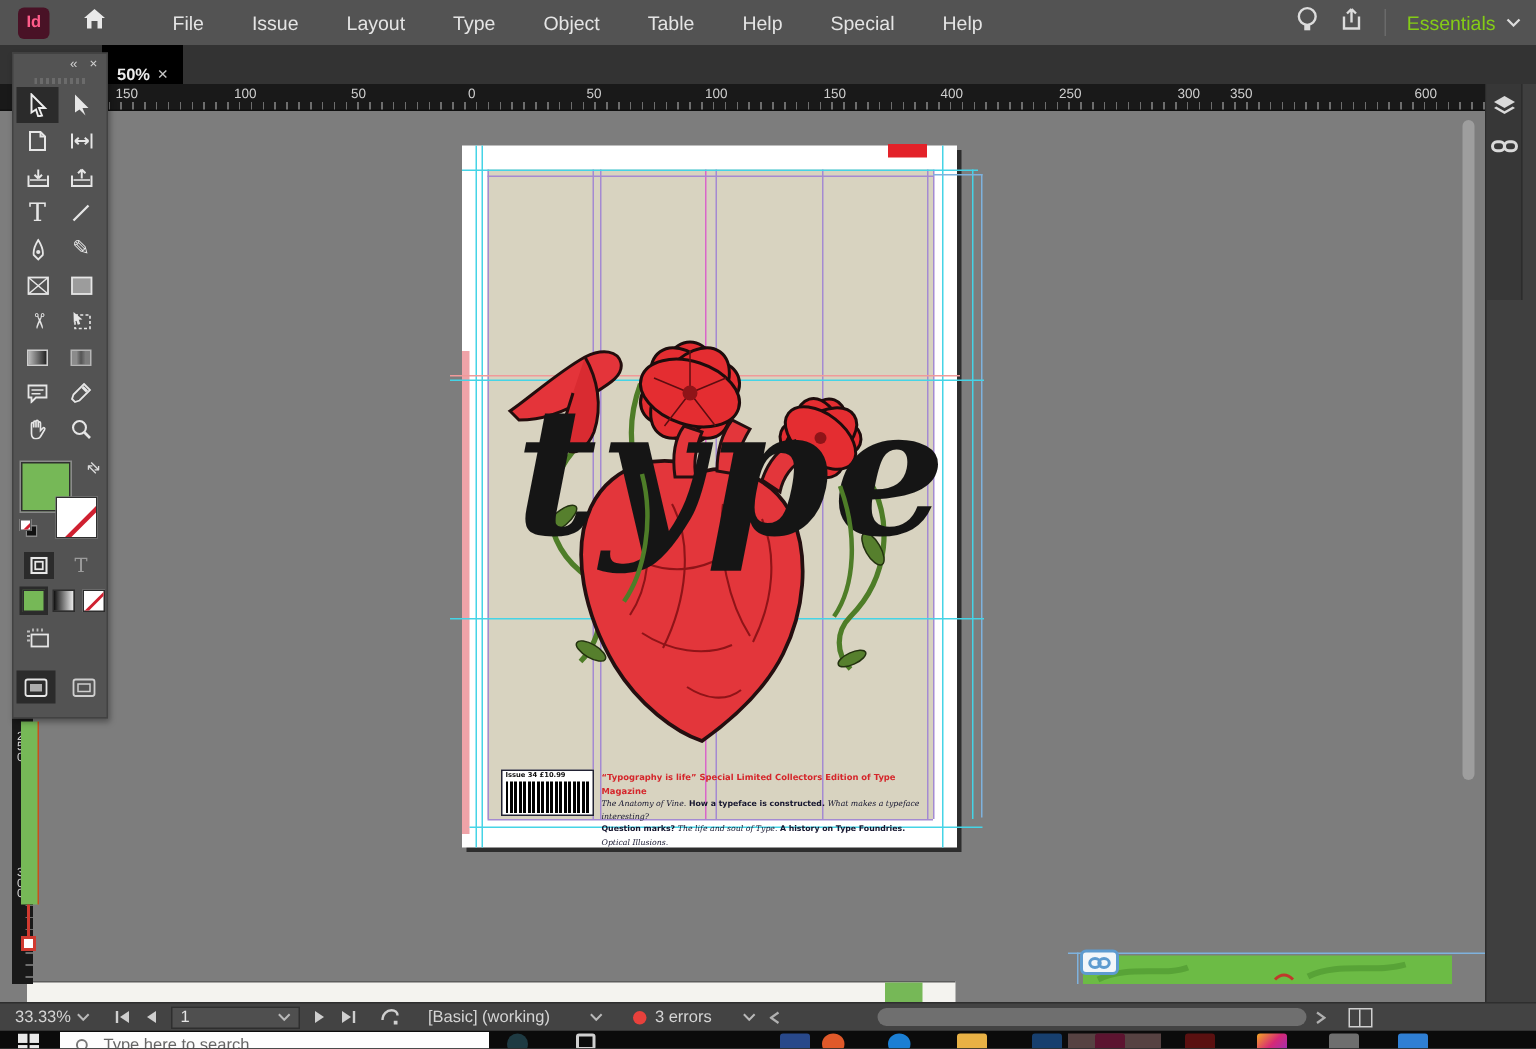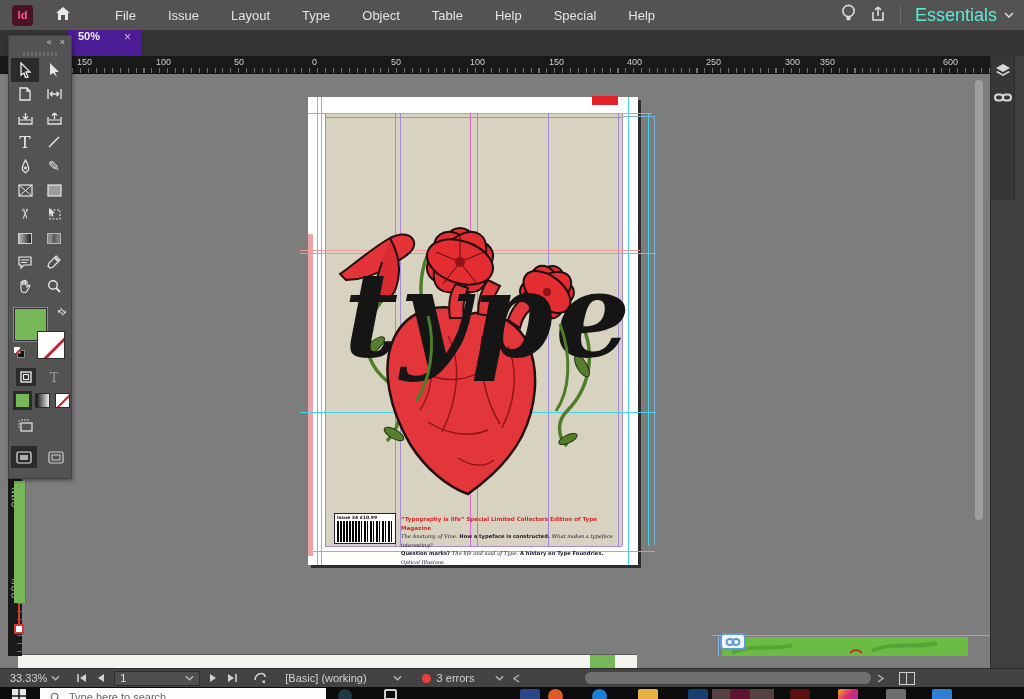--- a/index.html
+++ b/index.html
@@ -8,26 +8,26 @@
   #app { position:relative; width:1024px; height:699px; background:#7d7d7d; overflow:hidden; }
   .abs { position:absolute; }
 
   
   #menubar { left:0; top:0; width:1024px; height:30px; background:#535353; display:flex; align-items:center; z-index:50; }
   #id-logo { width:21px; height:21px; margin-left:12px; background:#491226; border-radius:4px; color:#ff5c8a; font-weight:bold; font-size:11px; display:flex; align-items:center; justify-content:center; }
   .home-ic { margin-left:22px; color:#e9e9e9; }
   #menus { display:flex; margin-left:28px; gap:0; }
   #menus span { color:#e4e4e4; font-size:13px; padding:0 16px; cursor:default; }
   #menubar-right { margin-left:auto; display:flex; align-items:center; gap:14px; padding-right:10px; color:#ddd; }
-  #workspace { font-size:18px; color:#5eead4; display:flex; align-items:center; gap:7px; }
+  #workspace { font-size:13px; color:#84cc16; display:flex; align-items:center; gap:7px; }
   .vdiv { width:1px; height:18px; background:#6a6a6a; }
 
   
   #tabbar { left:0; top:30px; width:1024px; height:26px; background:#333333; z-index:10; }
-  #doc-tab { position:absolute; left:68px; top:0; height:26px; background:#4c1d95; display:flex; align-items:flex-start; padding:0 10px; gap:24px; }
+  #doc-tab { position:absolute; left:68px; top:0; height:26px; background:#000000; display:flex; align-items:flex-end; padding:0 10px; gap:5px; }
   #doc-tab .t { color:#ececec; font-size:11px; font-weight:bold; }
   #doc-tab .x { color:#c4c4c4; font-size:12px; cursor:pointer; }
 
   
   #hruler { left:0; top:56px; width:990px; height:18px; background:#191919; border-bottom:1px solid #101010; z-index:9; }
   #hruler:after { content:""; position:absolute; left:25px; right:0; bottom:0; height:5px;
      background:repeating-linear-gradient(to right, #6e6e6e 0 1px, transparent 1px 7.9px); }
   #hruler .lbl { position:absolute; top:1px; font-size:9px; color:#cfcfcf; }
   #vruler { left:8px; top:74px; width:14px; height:582px; background:#191919; z-index:5; }
   #vruler:after { content:""; position:absolute; top:0; bottom:0; right:0; width:5px;

